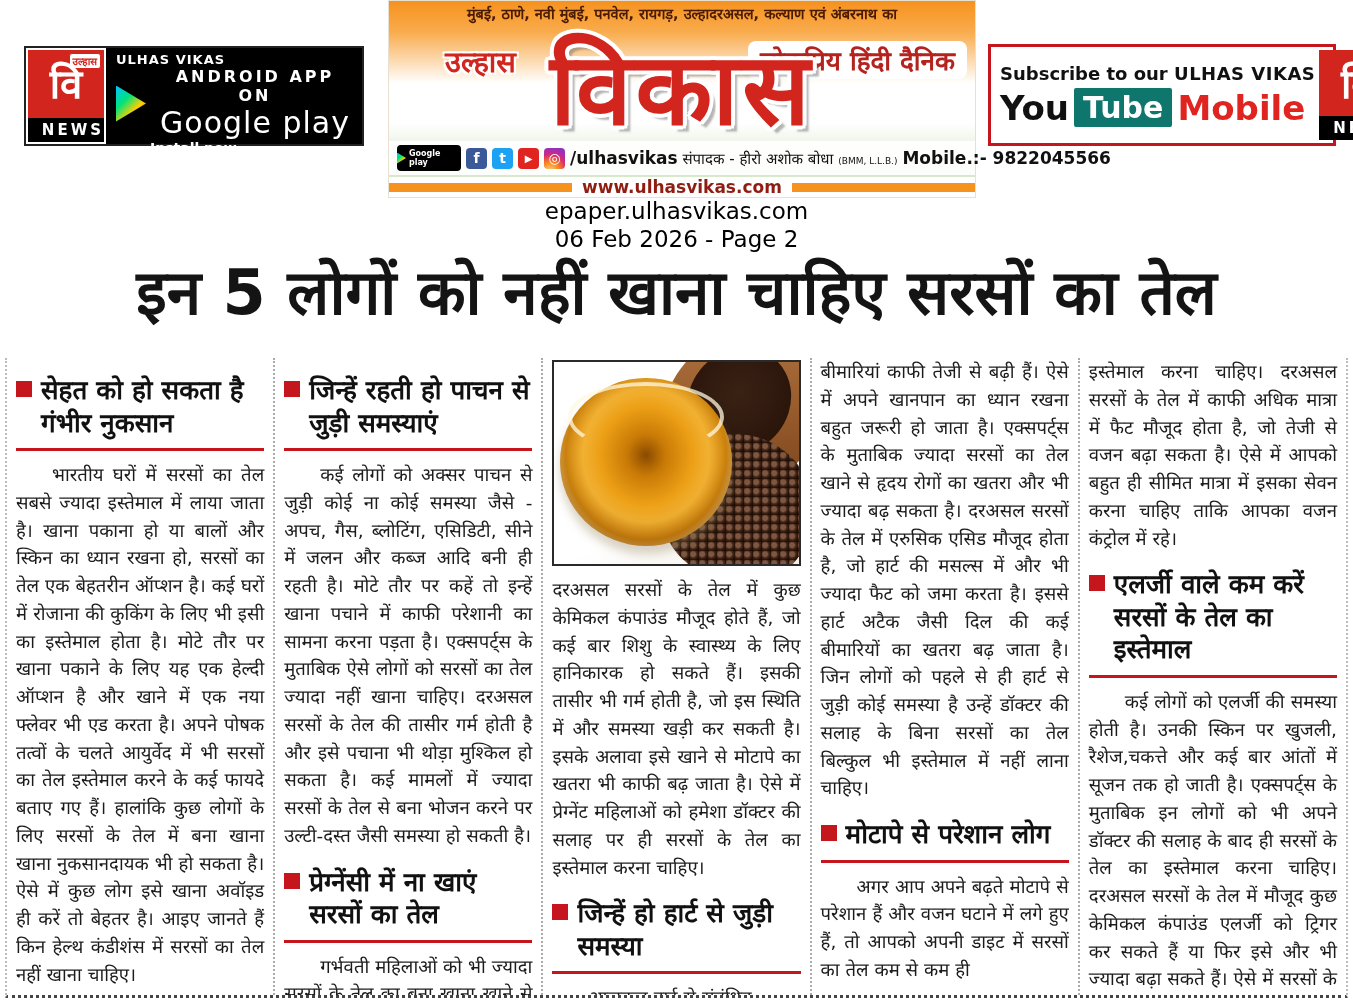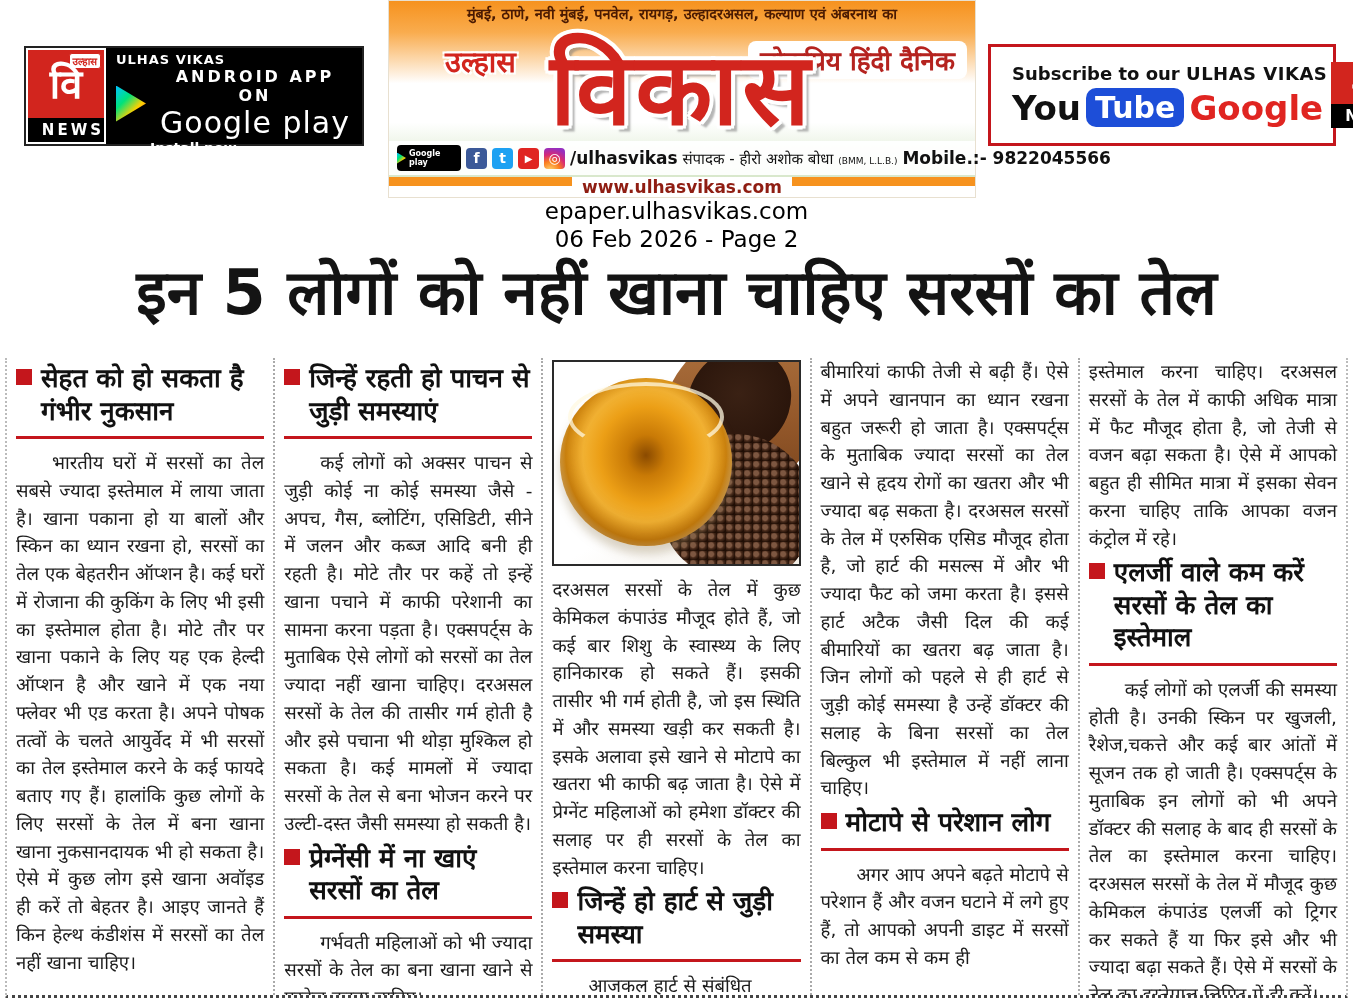--- a/index.html
+++ b/index.html
@@ -38,28 +38,28 @@
     background:linear-gradient(135deg,#00c3ff 0%,#00e27a 35%,#ffd000 65%,#ff3a44 100%);
     clip-path:polygon(0 0,100% 50%,0 100%);
   }
   .lb-mid-col { flex:1; text-align:center; }
   .lb-android { font-size:16px; font-weight:bold; letter-spacing:3px; }
   .lb-gplay { font-size:30px; font-weight:500; letter-spacing:1px; }
   .lb-install { font-size:14px; font-weight:bold; margin-left:34px; }
 
   .right-banner {
     position:absolute; left:988px; top:44px; width:348px; height:102px;
-    background:#fff; border:3px solid #c4161c; display:flex; padding:15px; gap:4px;
+    background:#fff; border:3px solid #c4161c; display:flex; padding:3px; gap:4px;
   }
   .rb-content { flex:1; display:flex; flex-direction:column; justify-content:center; padding-left:6px; }
   .rb-row1 { font-size:18px; font-weight:bold; color:#111; white-space:nowrap; }
   .rb-row1 .rb-brand { font-weight:900; letter-spacing:0.5px; }
   .rb-row2 { display:flex; align-items:center; gap:5px; margin-top:4px; }
   .rb-you { font-size:34px; font-weight:900; color:#111; }
-  .rb-tube { font-size:30px; font-weight:900; color:#fff; background:#1d4ed8; border-radius:10px; padding:2px 9px; }
+  .rb-tube { font-size:30px; font-weight:900; color:#fff; background:#0f766e; border-radius:2px; padding:2px 9px; }
   .rb-channel { font-size:34px; font-weight:900; color:#e02521; }
   .right-banner .news-logo { width:76px; border:none; }
 
   
   .masthead {
     position:absolute; left:388px; top:0; width:588px; height:198px;
     background:linear-gradient(180deg,#f6921e 0%,#f9ac4e 16%,#ffffff 42%,#ffffff 62%,#dcead0 85%,#cfe3c0 100%);
     border:1px solid #e8e0d0;
   }
   .cities { position:absolute; top:2px; left:0; width:100%; text-align:center;
@@ -80,21 +80,21 @@
   .soc { width:21px; height:21px; border-radius:4px; color:#fff; font-weight:bold; font-size:14px;
     display:flex; align-items:center; justify-content:center; flex:none; }
   .soc.fb { background:#3b5998; }
   .soc.tw { background:#1da1f2; }
   .soc.yt { background:#e02521; font-size:10px; }
   .soc.ig { background:radial-gradient(circle at 30% 110%,#feda75 0%,#fa7e1e 35%,#d62976 60%,#962fbf 85%); }
   .handle-line { font-size:15px; color:#111; white-space:nowrap; }
   .handle-line b { font-size:17px; }
   .handle-line .qual { font-size:9px; }
   .mobile { margin-left:auto; font-size:17px; font-weight:bold; color:#111; white-space:nowrap; }
-  .mast-web { position:absolute; bottom:0; left:0; width:100%; height:20px; display:flex; gap:10px; background:#fff; }
+  .mast-web { position:absolute; bottom:0; left:0; width:100%; height:20px; display:flex; align-items:center; gap:10px; background:#fff; }
   .web-bar { flex:1; height:9px; background:#f6921e; }
   .web-text { font-size:17px; font-weight:bold; color:#8f1d12; }
 
   
   .epaper { position:absolute; top:197px; left:0; width:100%; text-align:center;
     font-size:23px; line-height:1.22; color:#000; }
   .headline { position:absolute; top:250px; left:0; width:100%; text-align:center;
     font-size:62px; font-weight:800; color:#141414; line-height:1.4; }
 
   
@@ -103,21 +103,21 @@
     display:flex; border-bottom:3px dotted #444;
     border-left:2px dotted #bbb; border-right:2px dotted #bbb;
   }
   .col { flex:1; padding:0 9px; overflow:hidden; text-align:justify;
     font-size:18.5px; line-height:1.5; color:#1b1b1b; border-right:2px dotted #aaa; }
   .col:last-child { border-right:none; }
   .col p { margin:0 0 2px 0; }
   .para { text-indent:36px; }
   .cont { text-indent:0; }
   .sec-head { display:flex; gap:9px; font-size:26px; font-weight:800; color:#111;
-    line-height:1.25; border-bottom:3px solid #c4161c; padding-bottom:9px; margin:4px 0 10px 0; text-align:left; }
+    line-height:1.25; border-bottom:3px solid #c4161c; padding-bottom:9px; margin:16px 0 10px 0; text-align:left; }
   .sec-head .sq { width:16px; height:16px; background:#c4161c; flex:none; margin-top:7px; }
 
   
   .photo { position:relative; height:206px; border:2px solid #2a2a2a; margin:2px 0 10px 0;
     background:linear-gradient(150deg,#ffffff 60%,#f3eee6 100%); overflow:hidden; }
   .scoop { position:absolute; right:-18px; top:-30px; width:150px; height:160px;
     background:linear-gradient(140deg,#b57a45 0%,#94582a 55%,#6f3d18 100%);
     border-radius:46% 54% 50% 50%; transform:rotate(38deg); }
   .scoop-inner { position:absolute; left:16px; top:18px; width:100px; height:110px;
     background:radial-gradient(ellipse at 45% 45%,#3a2114 0%,#2a150b 70%);
@@ -178,21 +178,21 @@
     <div class="web-bar"></div>
   </div>
 </div>
 
 <div class="right-banner">
   <div class="rb-content">
     <div class="rb-row1"><span>Subscribe to our </span><span class="rb-brand">ULHAS VIKAS</span></div>
     <div class="rb-row2">
       <span class="rb-you">You</span>
       <span class="rb-tube">Tube</span>
-      <span class="rb-channel">Google</span>
+      <span class="rb-channel">Mobile</span>
     </div>
   </div>
   <div class="news-logo">
 
     <span class="nl-char">वि</span>
     <span class="nl-news">NEWS</span>
   </div>
 </div>
 
 <div class="epaper">

